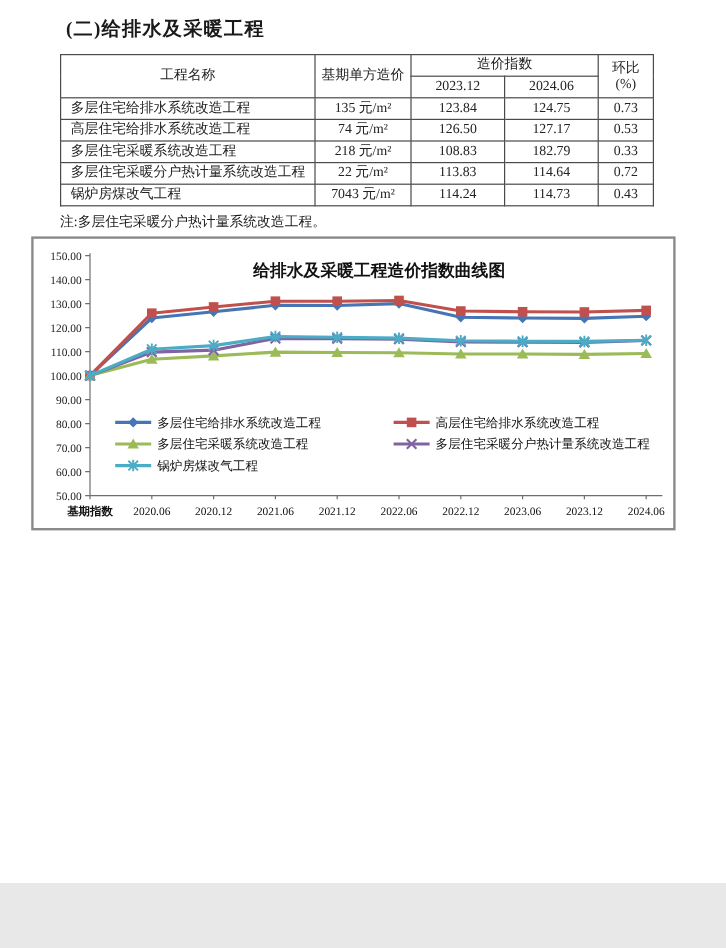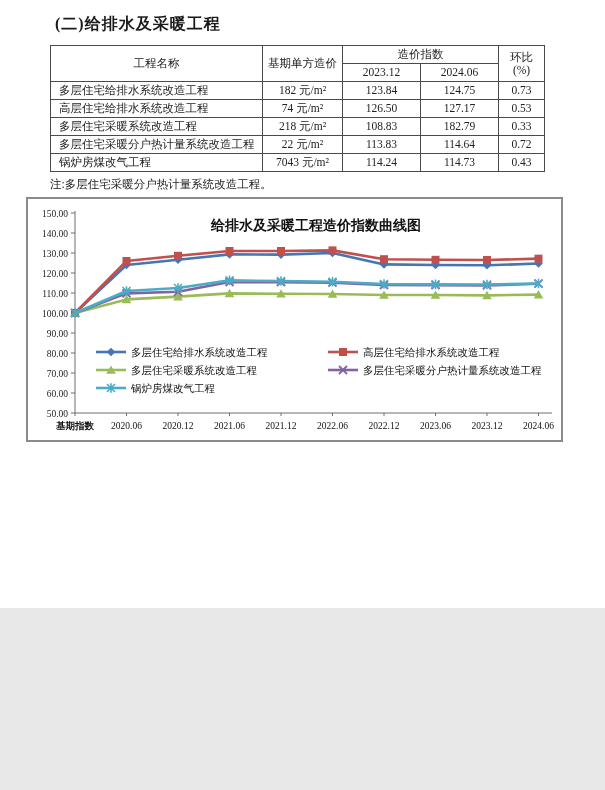--- a/index.html
+++ b/index.html
@@ -1,17 +1,17 @@
 <!DOCTYPE html>
 <html><head>
 <meta charset="utf-8">
 <style>
   html,body{margin:0;padding:0;background:#e8e8e8;}
   .page{
-    position:relative;width:605px;height:608px;background:#ffffff;margin:0 auto;
+    position:relative;width:605px;height:736px;background:#ffffff;margin:0 auto;
     font-family:"Liberation Serif","DejaVu Serif",serif;color:#1a1a1a;overflow:hidden;
   }
   .doc-title{
     position:absolute;left:55px;top:14px;font-size:16px;font-weight:bold;letter-spacing:1px;
   }
   table.cost-table{
     position:absolute;left:50px;top:45px;border-collapse:collapse;table-layout:fixed;
     font-size:11.5px;color:#222;padding-left:44px;
   }
   table.cost-table td,table.cost-table th{
@@ -63,21 +63,21 @@
         </th>
       </tr>
       <tr>
         <th>2023.12</th>
         <th>2024.06</th>
       </tr>
     </thead>
     <tbody>
         <tr>
           <td class="cell-name">多层住宅给排水系统改造工程</td>
-          <td>182 元/m²</td>
+          <td>135 元/m²</td>
           <td>123.84</td>
           <td>124.75</td>
           <td>0.73</td>
         </tr>
         <tr>
           <td class="cell-name">高层住宅给排水系统改造工程</td>
           <td>74 元/m²</td>
           <td>126.50</td>
           <td>127.17</td>
           <td>0.53</td>

